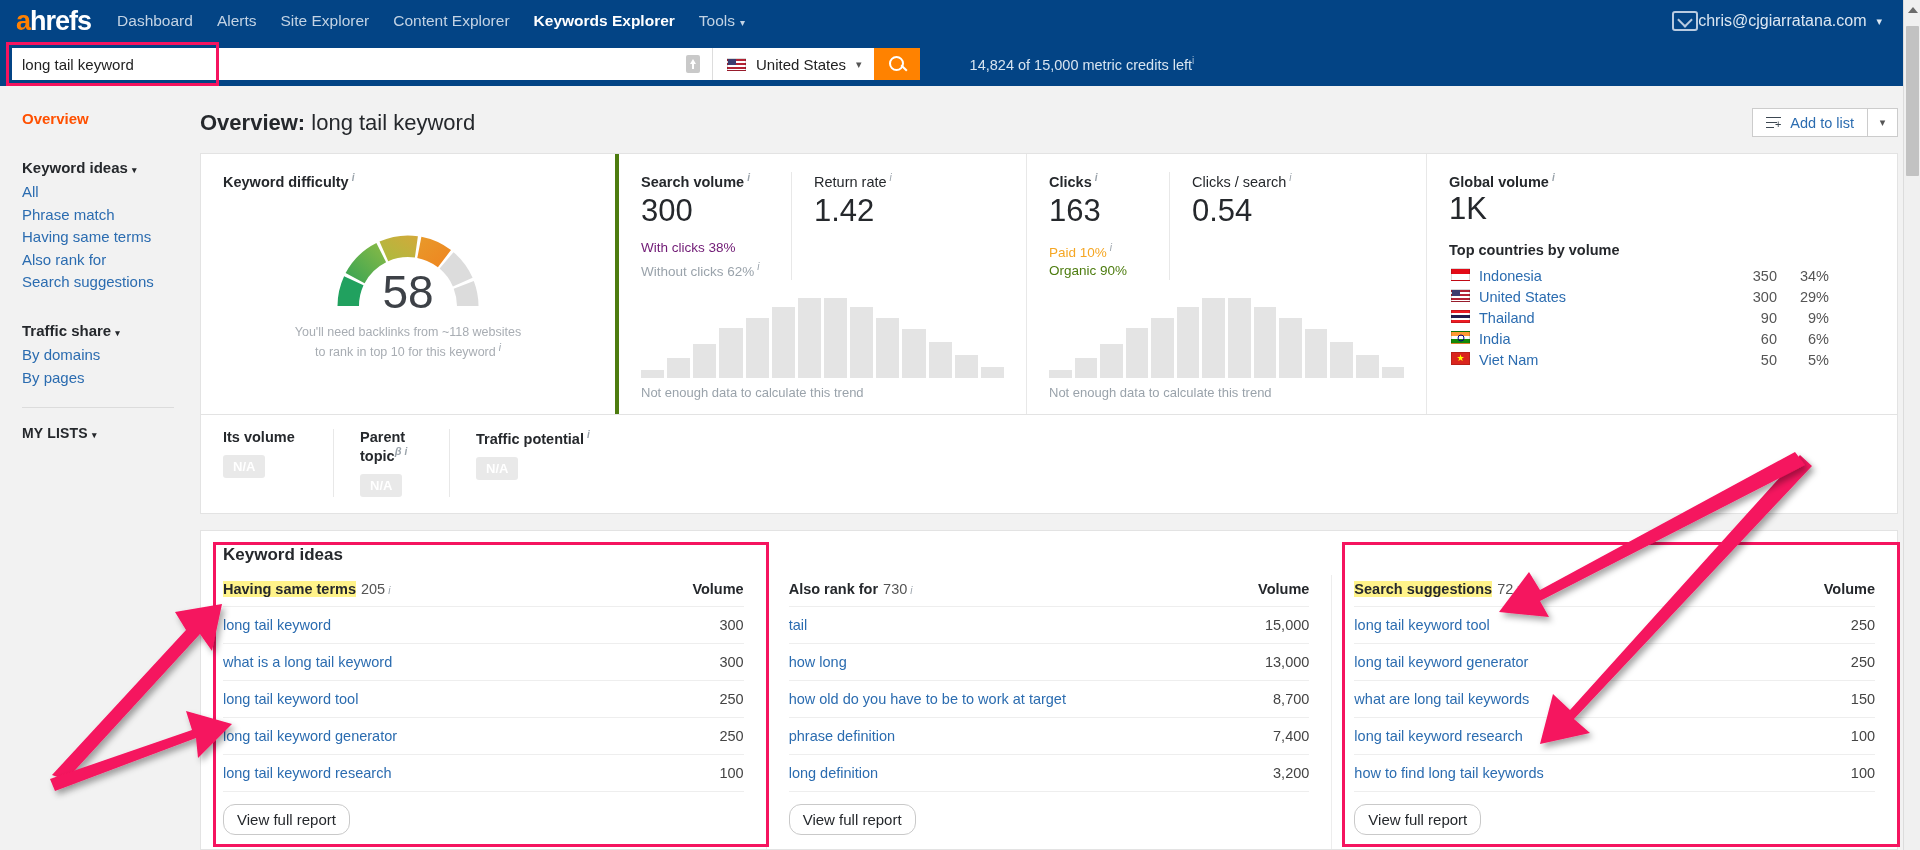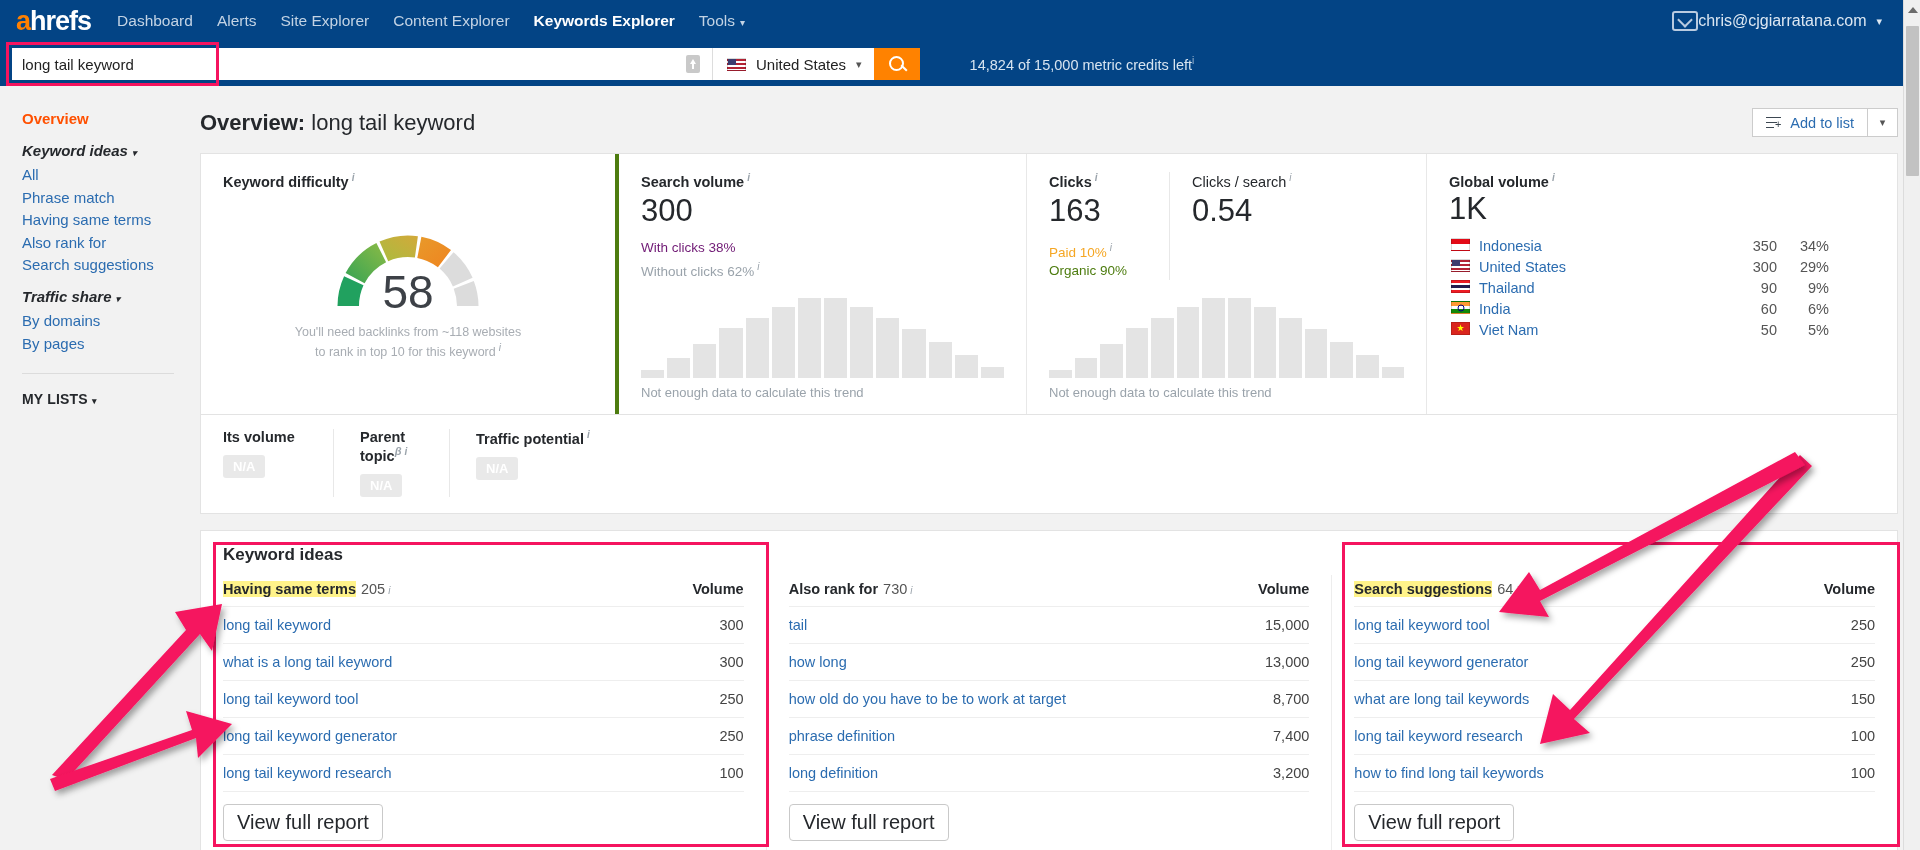--- a/index.html
+++ b/index.html
@@ -64,21 +64,21 @@
   .search-btn { width:46px;height:32px;background:#ff8200;border:none;cursor:pointer;position:relative;}
   .search-btn:after{content:"";position:absolute;left:15px;top:8px;width:11px;height:11px;border:2px solid #fff;border-radius:50%;}
   .search-btn:before{content:"";position:absolute;left:26px;top:19px;width:8px;height:2px;background:#fff;transform:rotate(45deg);}
   .credits { color:#d7e4f0; font-size:14.5px; margin-left:50px; }
   .credits sup{ font-size:10px; color:#9fb8d0; }
 
   
   .body { display:flex; height:781px; background:#f2f2f2; }
   .sidebar { width:200px; background:#f2f2f2; padding:22px 0 0 22px; flex:0 0 200px;}
   .sb-item { font-size:15px; line-height:22.5px; color:#2b6cb0; cursor:pointer; white-space:nowrap; }
-  .sb-item.hdr { font-weight:bold; color:#25282c; margin-top:9px;font-style:italic;}
+  .sb-item.hdr { font-weight:bold; color:#25282c; margin-top:26px;}
   .sb-item.active { color:#ff5000; font-weight:bold; }
   .sb-item .caret{ font-size:9px; margin-left:4px; color:#25282c;}
   .sb-sep { width:152px; height:1px; background:#dcdcdc; margin:18px 0 14px 0;}
   .sb-item.mylists{ font-weight:bold; color:#25282c; font-size:14px; letter-spacing:.2px;}
 
   .content { flex:1; background:#f2f2f2; padding:0 22px 0 0; overflow:hidden; position:relative;}
 
   
   .pagehead { display:flex; align-items:center; padding:22px 0 16px 0; }
   .pagetitle { font-size:22px; font-weight:bold; color:#25282c; }
@@ -144,21 +144,21 @@
   .ki-col + .ki-col{ border-left:1px solid #ededed; }
   .ki-head{ display:flex; align-items:baseline; padding:6px 0 9px 0;}
   .ki-head .lbl{ font-size:14.5px; font-weight:bold; color:#25282c;}
   .ki-head .cnt{ font-size:14.5px; color:#555; margin-left:5px;}
   .ki-head .hl{ background:#fff38a; }
   .ki-head .vol{ margin-left:auto; font-size:14.5px; font-weight:bold; color:#25282c;}
   .ki-row{ display:flex; align-items:center; border-top:1px solid #eee; height:37px;}
   .ki-row .kw{ font-size:14.5px; color:#2b6cb0; cursor:pointer;}
   .ki-row .v{ margin-left:auto; font-size:14.5px; color:#444;}
   .vfr{ margin:12px 0 14px 0; display:inline-block; border:1px solid #c9c9c9; background:#fff;
-        font-size:20px; color:#25282c; padding:6px 13px; cursor:pointer; border-radius:4px;}
+        font-size:15px; color:#25282c; padding:6px 13px; cursor:pointer; border-radius:12px;}
   .vfr-holder{ border-top:1px solid #eee;}
 
   
   .anno-box{ position:absolute; border:3px solid #f5145f; pointer-events:none; z-index:40;}
   svg.anno{ position:absolute; left:0; top:0; width:1920px; height:850px; pointer-events:none; z-index:45;}
 
   
   .vscroll{ position:absolute; right:0; top:0; width:17px; height:850px; background:#f0f0f0; border-left:1px solid #dcdcdc; z-index:60;}
   .vscroll .thumb{ position:absolute; top:26px; left:2px; width:13px; height:150px; background:#c2c2c2; border-radius:1px;}
   .vscroll .arw{ position:absolute; left:4px; width:0;height:0;border-left:5px solid transparent;border-right:5px solid transparent;}
@@ -285,20 +285,24 @@
         <div class="card vol-card">
           <div class="metricpair">
             <div class="metric" style="width:150px">
               <div class="card-title"><span>Search volume</span><span class="info">i</span></div>
               <div class="metric-val">300</div>
               <div class="subs">
                 <div class="sub green">With clicks 38%</div>
                 <div class="sub grey"><span>Without clicks 62%</span><span class="info">i</span></div>
               </div>
             </div>
+            <div class="metric">
+              <div class="card-title" style="font-weight:normal"><span>Return rate</span><span class="info">i</span></div>
+              <div class="metric-val">1.42</div>
+            </div>
           </div>
           <div class="spark">
             <i style="height:9%"></i>
               <i style="height:23%"></i>
               <i style="height:39%"></i>
               <i style="height:57%"></i>
             <i style="height:69%"></i>
               <i style="height:81%"></i>
               <i style="height:91%"></i>
               <i style="height:91%"></i>
@@ -342,20 +346,21 @@
               <i style="height:41%"></i>
             <i style="height:27%"></i>
               <i style="height:13%"></i>
           </div>
           <div class="nodata">Not enough data to calculate this trend</div>
         </div>
 
         <div class="card glob-card">
           <div class="card-title"><span>Global volume</span><span class="info">i</span></div>
           <div class="glob-val">1K</div>
+          <div class="glob-sub">Top countries by volume</div>
           <table class="ctable">
             <tbody>
                 <tr>
               <td class="cflag"><span class="flag flag-id"></span></td>
               <td>Indonesia</td>
               <td class="num">350</td>
               <td class="pct">34%</td>
             </tr>
             <tr>
               <td class="cflag"><span class="flag flag-us"></span></td>
@@ -465,21 +470,21 @@
                 <span class="v">3,200</span>
               </div>
             <div class="vfr-holder">
               <div class="vfr">View full report</div>
             </div>
           </div>
 
           <div class="ki-col">
             <div class="ki-head">
               <span class="lbl hl">Search suggestions</span>
-              <span class="cnt">64</span>
+              <span class="cnt">72</span>
               <span class="info">i</span>
               <span class="vol">Volume</span>
             </div>
             <div class="ki-row">
                 <span class="kw">long tail keyword tool</span>
                 <span class="v">250</span>
               </div>
             <div class="ki-row">
                 <span class="kw">long tail keyword generator</span>
                 <span class="v">250</span>

